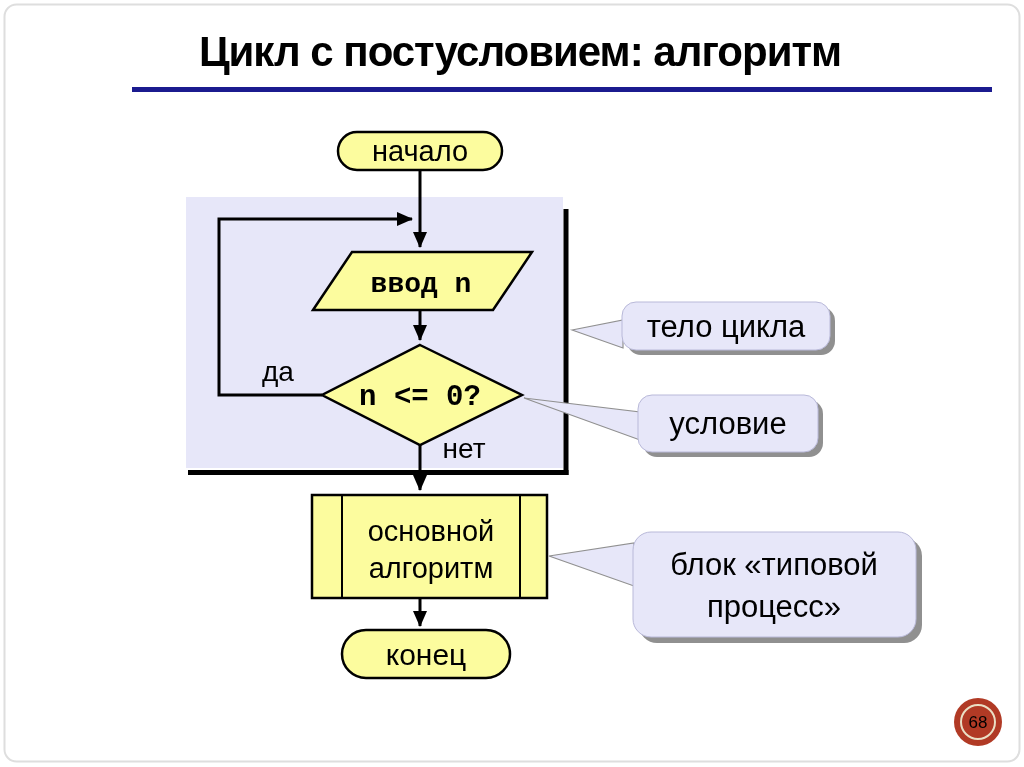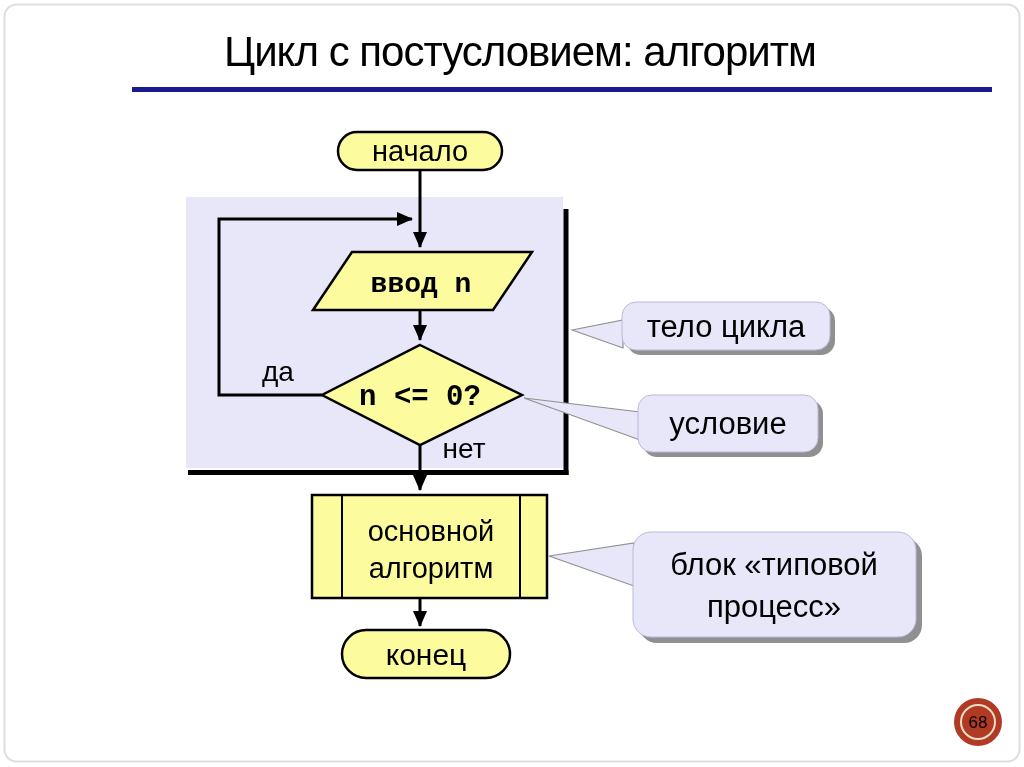--- a/index.html
+++ b/index.html
@@ -2,21 +2,21 @@
 <html><head>
 <meta charset="utf-8">
 <style>
   html,body { margin:0; padding:0; background:#ffffff; }
   #slide {
     position:relative; width:1024px; height:767px; background:#ffffff;
     overflow:hidden; font-family:"Liberation Sans", sans-serif;
   }
   #page-title {
     position:absolute; left:20px; top:30px; width:1000px;
-    text-align:center; font-size:42px; font-weight:normal; color:#000000;
+    text-align:center; font-size:42px; font-weight:bold; color:#000000;
     letter-spacing:-1px; line-height:44px;
   }
   svg#scene { position:absolute; left:0; top:0; }
   .t-sans { font-family:"Liberation Sans", sans-serif; fill:#000000; }
   .t-mono { font-family:"Liberation Mono","DejaVu Sans Mono", monospace; font-weight:bold; fill:#000000; }
   .flowline { stroke:#000000; stroke-width:3; fill:none; }
   .shape { stroke:#000000; stroke-width:2.5; }
   .callout-shadow { fill:#909090; }
   .callout-tail { stroke:#909090; stroke-width:1.2; }
   .callout-box { stroke:#b9b9d9; stroke-width:1; }

